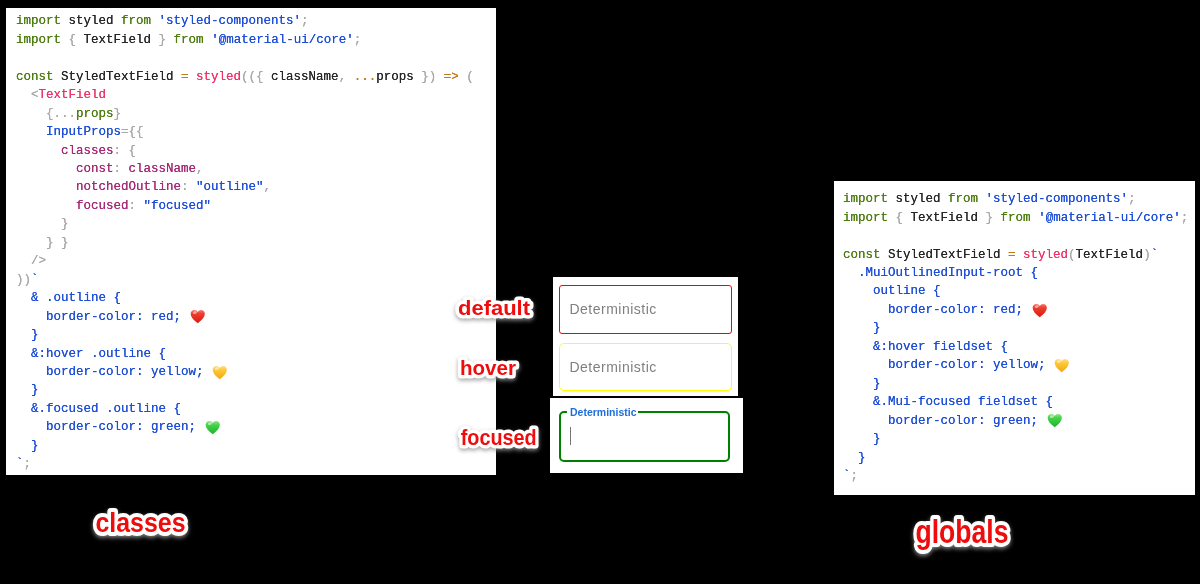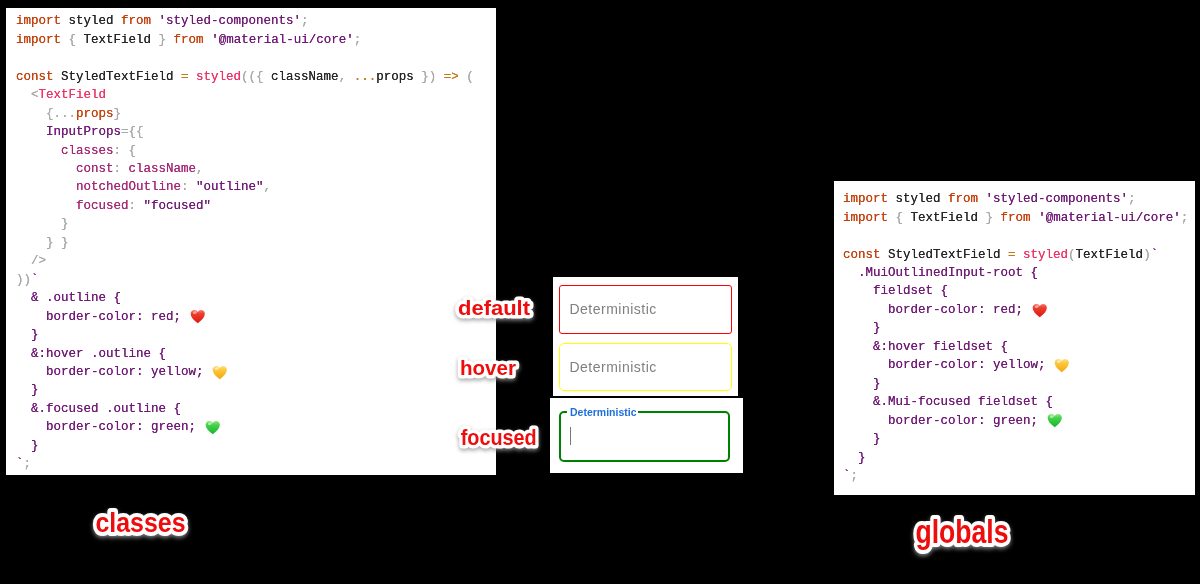--- a/index.html
+++ b/index.html
@@ -7,25 +7,25 @@
 body { position:relative; font-family:"Liberation Sans", sans-serif; }
 .panel { position:absolute; background:#fff; }
 pre.code {
   text-shadow: 0 0 0.55px currentcolor;
   font-family:"Liberation Mono", monospace;
   font-size:12.5px;
   line-height:18.45px;
   color:#262626;
   white-space:pre;
 }
-.b { color:#c2410c; }
+.b { color:#4d7c0f; }
 .g { color:#a9a9a9; }
 .p { color:#ee3368; }
 .m { color:#a62976; }
-.s { color:#701a75;font-family:Liberation Mono, monospace; }
+.s { color:#1d4ed8;font-family:Liberation Mono, monospace; }
 .o { color:#bf7a16; }
 .heart { display:inline-block; vertical-align:-5.2px; margin-left:8.5px; }
 .mbox { position:absolute; background:#fff; }
 .tf { position:absolute; background:#fff; }
 .ph { position:absolute; font-size:14px; letter-spacing:0.5px; color:#7f7f7f; }
 .lbl { position:absolute; overflow:visible; }
 .lbl { filter: drop-shadow(0px 2px 2px rgba(150,150,150,0.85)); }
 .lbl text {
   font-family:"Liberation Sans", sans-serif;
   font-weight:bold;
@@ -74,21 +74,21 @@
 <span class="s">  }</span>
 <span class="s">`</span><span class="g">;</span></pre>
 </div>
 
 <div class="panel" style="left:834px; top:181px; width:361px; height:314px;">
 <pre class="code" style="padding:9.2px 0 0 9px;"><span class="b">import</span> styled <span class="b">from</span> <span class="s">'styled-components'</span><span class="g">;</span>
 <span class="b">import</span> <span class="g">{</span> TextField <span class="g">}</span> <span class="b">from</span> <span class="s">'@material-ui/core'</span><span class="g">;</span>
 
 <span class="b">const</span> StyledTextField <span class="o">=</span> <span class="p">styled</span><span class="g">(</span>TextField<span class="g">)</span><span class="s">`</span>
 <span class="s">  .MuiOutlinedInput-root {</span>
-<span class="s">    fieldset {</span>
+<span class="s">    outline {</span>
 <span class="s">      border-color: red;</span><svg class="heart" width="15.5" height="15.5" viewBox="0 0 24 22">
         <path d="M12 21 C 5 16 1 11.5 1 6.5 C1 3 3.6 0.6 6.8 0.6 C9 0.6 11 1.9 12 3.8 C13 1.9 15 0.6 17.2 0.6 C20.4 0.6 23 3 23 6.5 C23 11.5 19 16 12 21 Z" fill="url(#hr)"></path>
         <ellipse cx="7.6" cy="4.6" rx="3.1" ry="2.1" fill="rgba(255,255,255,0.5)" transform="rotate(-18 7.6 4.6)"></ellipse>
       </svg>
 <span class="s">    }</span>
 <span class="s">    &amp;:hover fieldset {</span>
 <span class="s">      border-color: yellow;</span><svg class="heart" width="15.5" height="15.5" viewBox="0 0 24 22">
         <path d="M12 21 C 5 16 1 11.5 1 6.5 C1 3 3.6 0.6 6.8 0.6 C9 0.6 11 1.9 12 3.8 C13 1.9 15 0.6 17.2 0.6 C20.4 0.6 23 3 23 6.5 C23 11.5 19 16 12 21 Z" fill="url(#hy)"></path>
         <ellipse cx="7.6" cy="4.6" rx="3.1" ry="2.1" fill="rgba(255,255,255,0.5)" transform="rotate(-18 7.6 4.6)"></ellipse>
       </svg>

